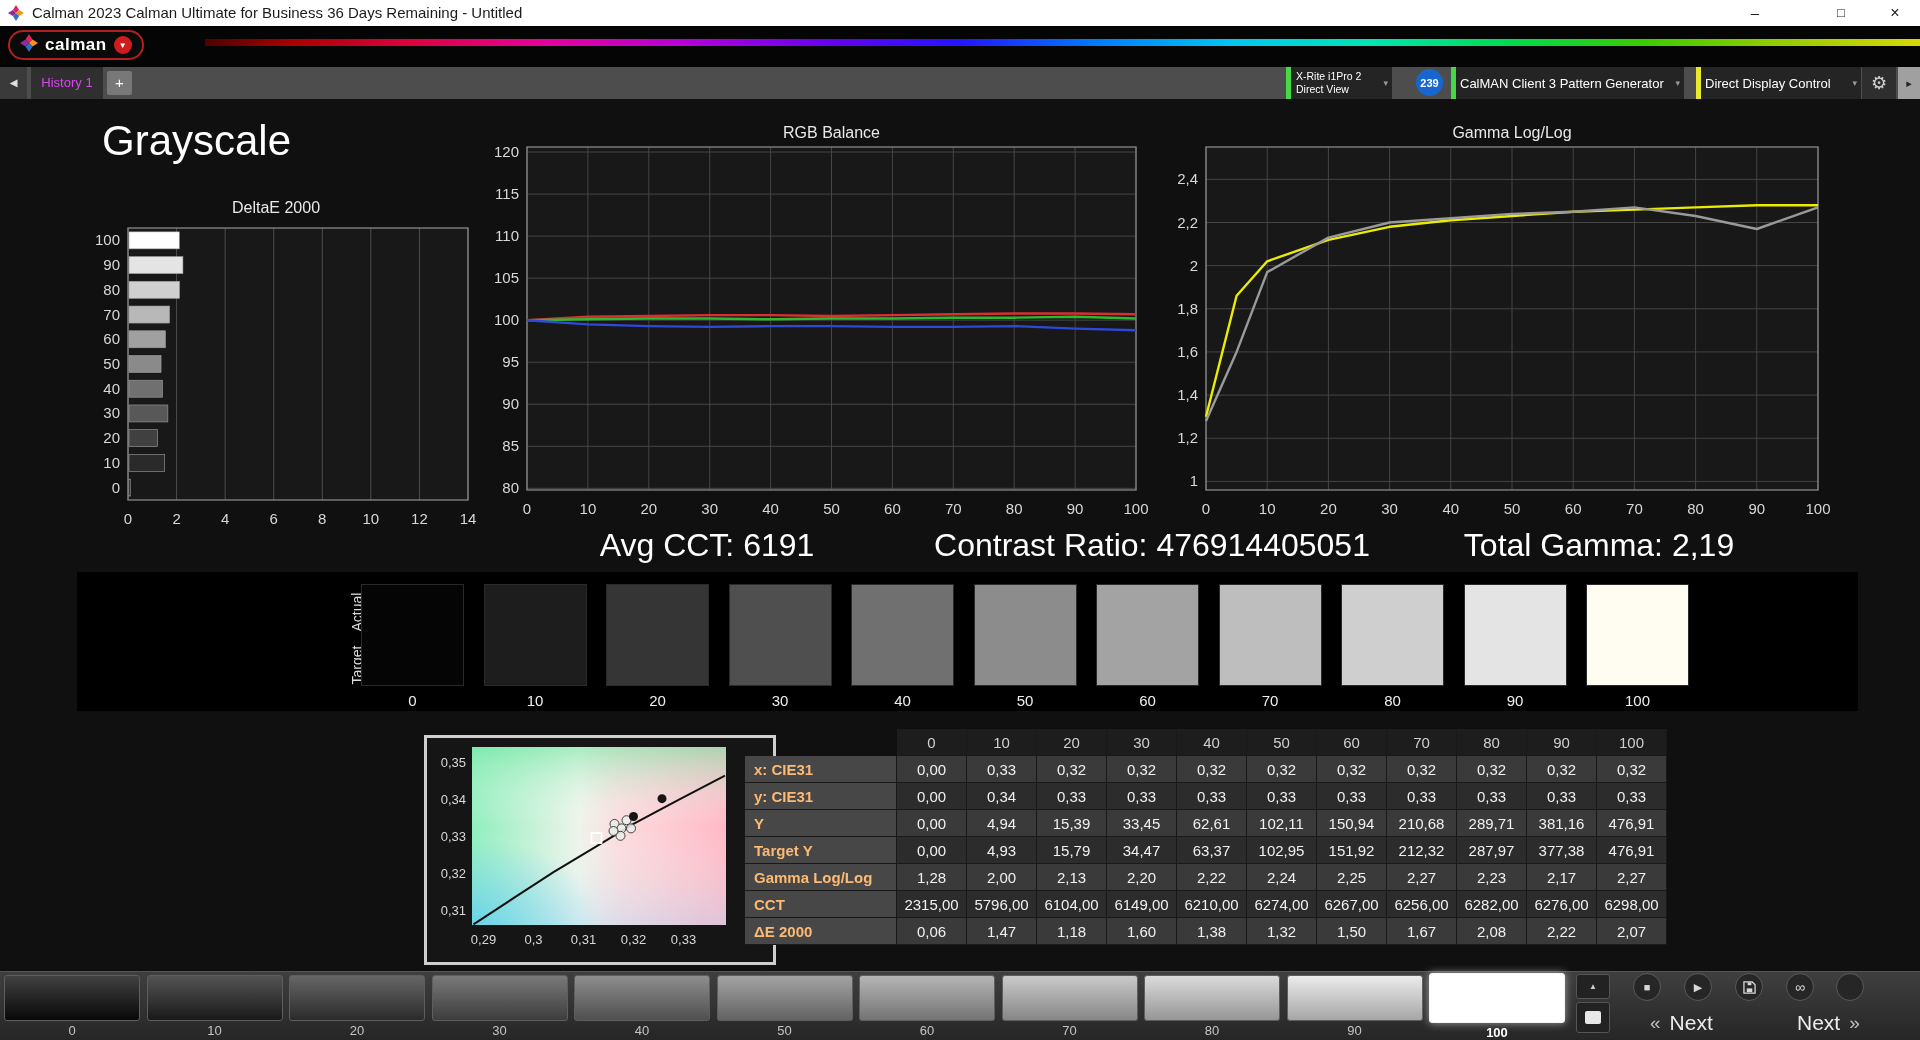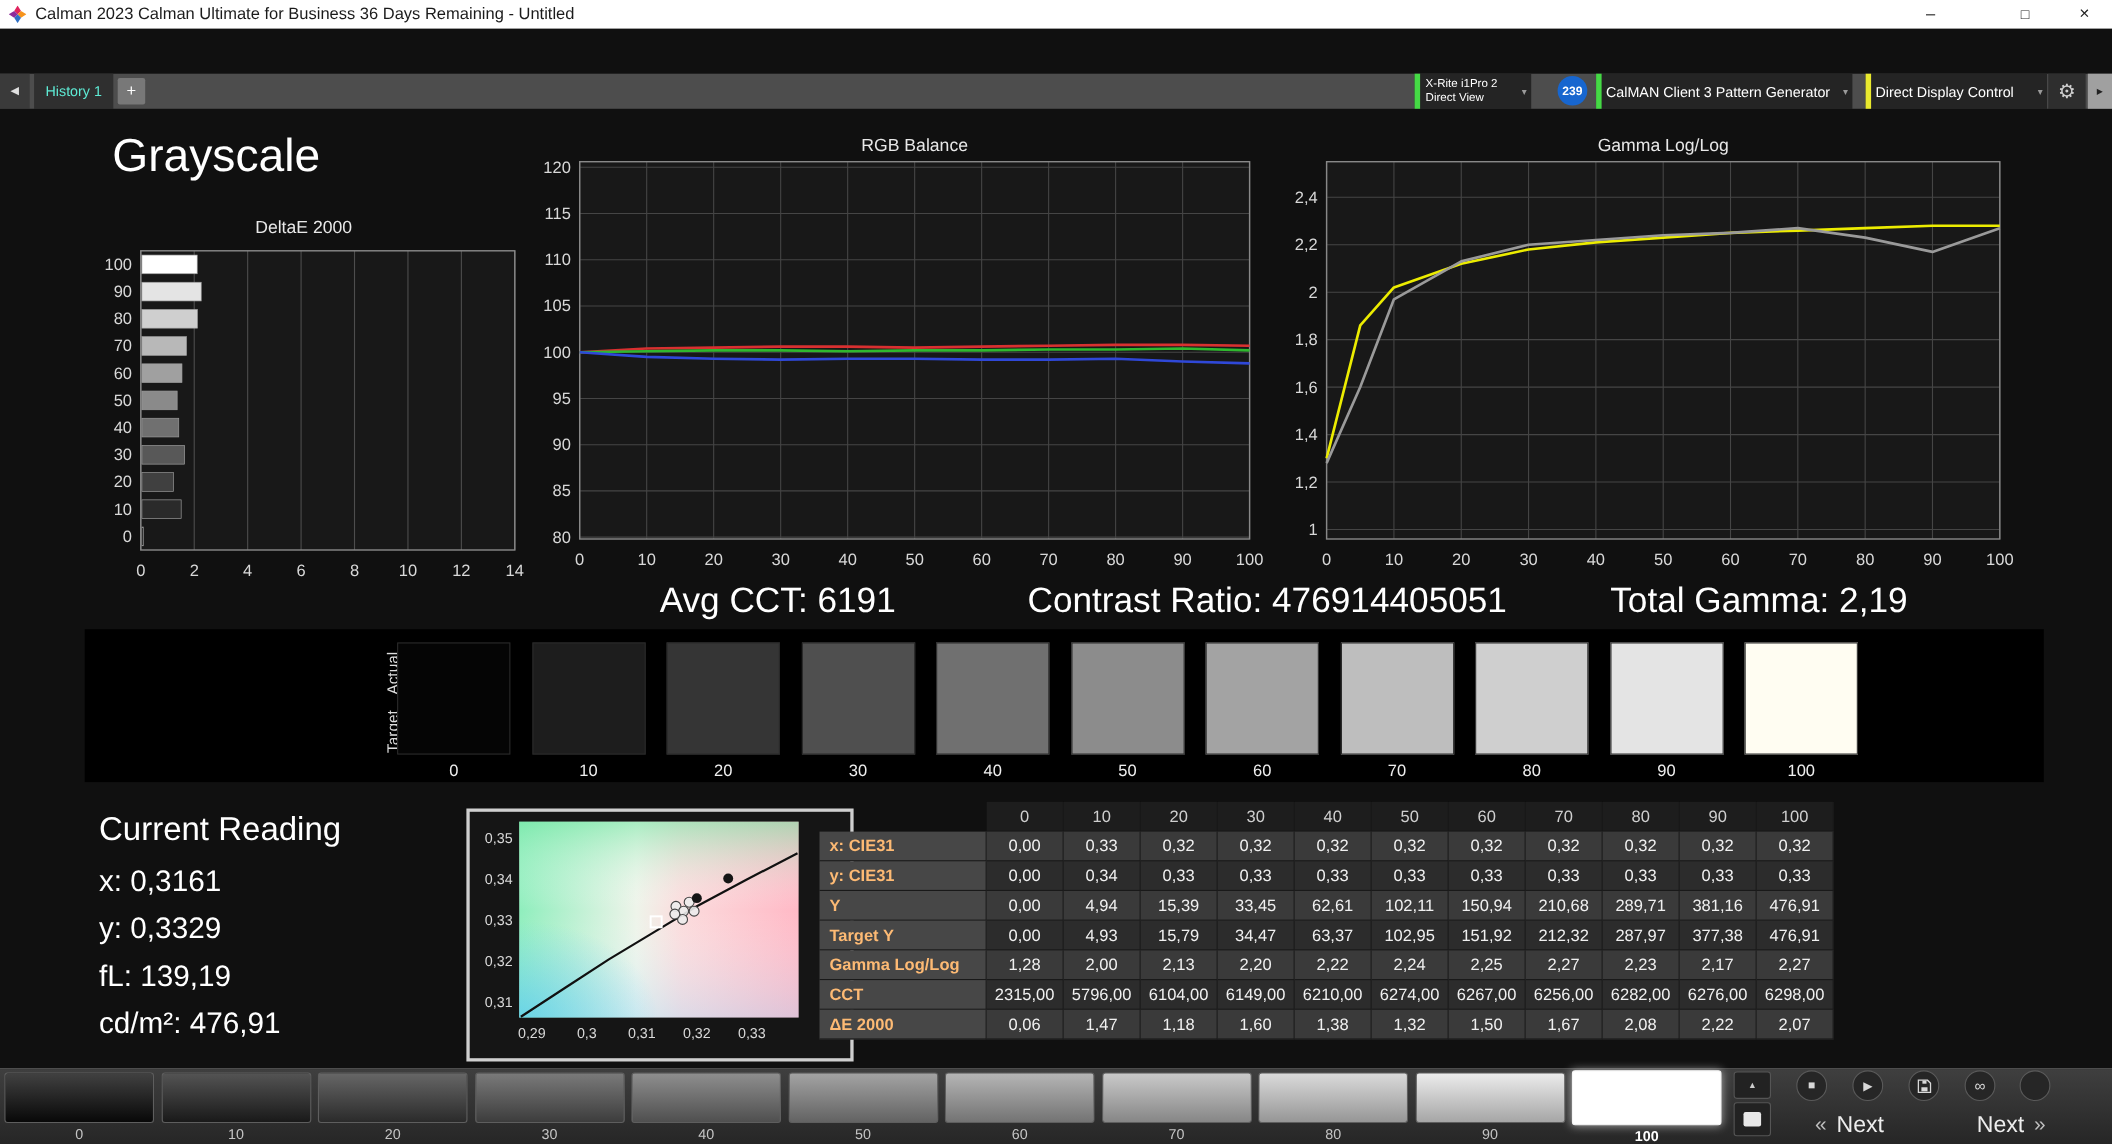--- a/index.html
+++ b/index.html
@@ -18,21 +18,21 @@
   .logobar{position:absolute;left:0;top:26px;width:1920px;height:41px;background:#050505;}
   .spectrum{position:absolute;left:205px;top:13px;right:0;height:7px;
     background:linear-gradient(90deg,#520000 0%,#a80000 5%,#e00040 12%,#e6009e 20%,#b400d8 28%,#6a00f0 36%,#2414ff 44%,#007cff 52%,#00c8f0 60%,#00e6b4 68%,#00dc50 76%,#3ccc00 84%,#96cc00 92%,#d8d800 100%);}
   .logo-pill{position:absolute;left:8px;top:4px;height:30px;display:flex;align-items:center;gap:7px;padding:0 10px;background:#0a0a0a;border:2px solid #b32020;border-radius:16px;box-sizing:border-box;}
   .logo-text{color:#fff;font-weight:bold;font-size:17px;letter-spacing:.5px;}
   .logo-caret{width:18px;height:18px;border-radius:50%;background:#cf1d1d;color:#fff;font-size:8px;display:flex;align-items:center;justify-content:center;}
 
   
   .tabbar{position:absolute;left:0;top:67px;width:1920px;height:32px;background:#4d4d4d;}
   .collapse-btn{position:absolute;left:0;top:0;width:27px;height:32px;background:#3a3a3a;color:#e0e0e0;font-size:10px;text-align:center;line-height:32px;}
-  .tab-active{position:absolute;left:31px;top:0;width:72px;height:32px;background:#2f2f2f;color:#5eead4;font-size:13px;text-align:center;line-height:32px;}
+  .tab-active{position:absolute;left:31px;top:0;width:72px;height:32px;background:#2f2f2f;color:#d946ef;font-size:13px;text-align:center;line-height:32px;}
   .tab-add{position:absolute;left:107px;top:4px;width:25px;height:24px;background:#787878;color:#fff;font-size:15px;text-align:center;line-height:24px;border-radius:2px;}
   .device-box{position:absolute;top:0;height:32px;background:#242424;box-sizing:border-box;display:flex;align-items:center;color:#fff;}
   .device-box .dd{position:absolute;right:4px;color:#9a9a9a;font-size:9px;}
   .dev-meter{left:1286px;width:106px;border-left:5px solid #45d945;}
   .dv-lines{font-size:10.5px;line-height:1.25;padding-left:5px;}
   .dev-pattern{left:1451px;width:233px;border-left:5px solid #45d945;}
   .dev-control{left:1696px;width:165px;border-left:5px solid #e9e92e;}
   .dv-single{font-size:13px;padding-left:4px;padding-right:14px;white-space:nowrap;}
   .badge{position:absolute;left:1416px;top:2px;width:27px;height:27px;border-radius:50%;background:#1766cf;color:#fff;font-size:11px;font-weight:bold;display:flex;align-items:center;justify-content:center;}
   .gear-btn{position:absolute;left:1862px;top:0;width:34px;height:32px;background:#2e2e2e;color:#cfcfcf;font-size:18px;text-align:center;line-height:32px;}
@@ -107,20 +107,35 @@
         <path d="M9 18 L5.5 12.5 L9 9 L12.5 12.5 Z" fill="#2e6fc4"></path>
         <path d="M0 9 L5.5 5.5 L9 9 L5.5 12.5 Z" fill="#8e2b9a"></path>
       </svg>
     </span>
     <span class="title-text">Calman 2023 Calman Ultimate for Business 36 Days Remaining  - Untitled</span>
     <span class="win-btn wb-min">–</span>
     <span class="win-btn wb-max">□</span>
     <span class="win-btn wb-close">×</span>
   </div>
 
+  <div class="logobar">
+    <div class="spectrum"></div>
+    <div class="logo-pill">
+      <span>
+        <svg width="18" height="18" viewBox="0 0 18 18">
+          <path d="M9 0 L12.5 5.5 L9 9 L5.5 5.5 Z" fill="#e0245e"></path>
+          <path d="M18 9 L12.5 12.5 L9 9 L12.5 5.5 Z" fill="#f7941d"></path>
+          <path d="M9 18 L5.5 12.5 L9 9 L12.5 12.5 Z" fill="#2e6fc4"></path>
+          <path d="M0 9 L5.5 5.5 L9 9 L5.5 12.5 Z" fill="#8e2b9a"></path>
+        </svg>
+      </span>
+      <span class="logo-text">calman</span>
+      <span class="logo-caret">▼</span>
+    </div>
+  </div>
 
   <div class="tabbar">
     <div class="collapse-btn">◀</div>
     <div class="tab-active">History 1</div>
     <div class="tab-add">+</div>
     <div class="device-box dev-meter">
       <div class="dv-lines">
         <div>X-Rite i1Pro 2</div>
         <div>Direct View</div>
       </div>
@@ -329,27 +344,20 @@
             <div class="swatch" style="background-color: rgb(228, 228, 228);"></div>
             <div class="sw-label">90</div>
           </div>
           <div class="sw-wrap">
             <div class="swatch" style="background-color: rgb(255, 253, 242);"></div>
             <div class="sw-label">100</div>
           </div>
         </div>
     </div>
 
-    <div class="reading">
-      <div class="reading-title">Current Reading</div>
-      <div class="reading-line">x: 0,3161</div>
-      <div class="reading-line">y: 0,3329</div>
-      <div class="reading-line">fL: 139,19</div>
-      <div class="reading-line">cd/m²: 476,91</div>
-    </div>
 
     <div class="cie-box" id="chart-cie"><svg width="305" height="224" font-family="Liberation Sans, sans-serif">
           <defs>
             <linearGradient id="cieg1" x1="0" y1="0" x2="1" y2="0">
               <stop offset="0%" stop-color="#8feebd"></stop>
               <stop offset="42%" stop-color="#eef4ea"></stop>
               <stop offset="58%" stop-color="#fbdcdd"></stop>
               <stop offset="100%" stop-color="#ffb9c6"></stop>
             </linearGradient>
             <linearGradient id="cieg2" x1="0" y1="0" x2="0" y2="1">

